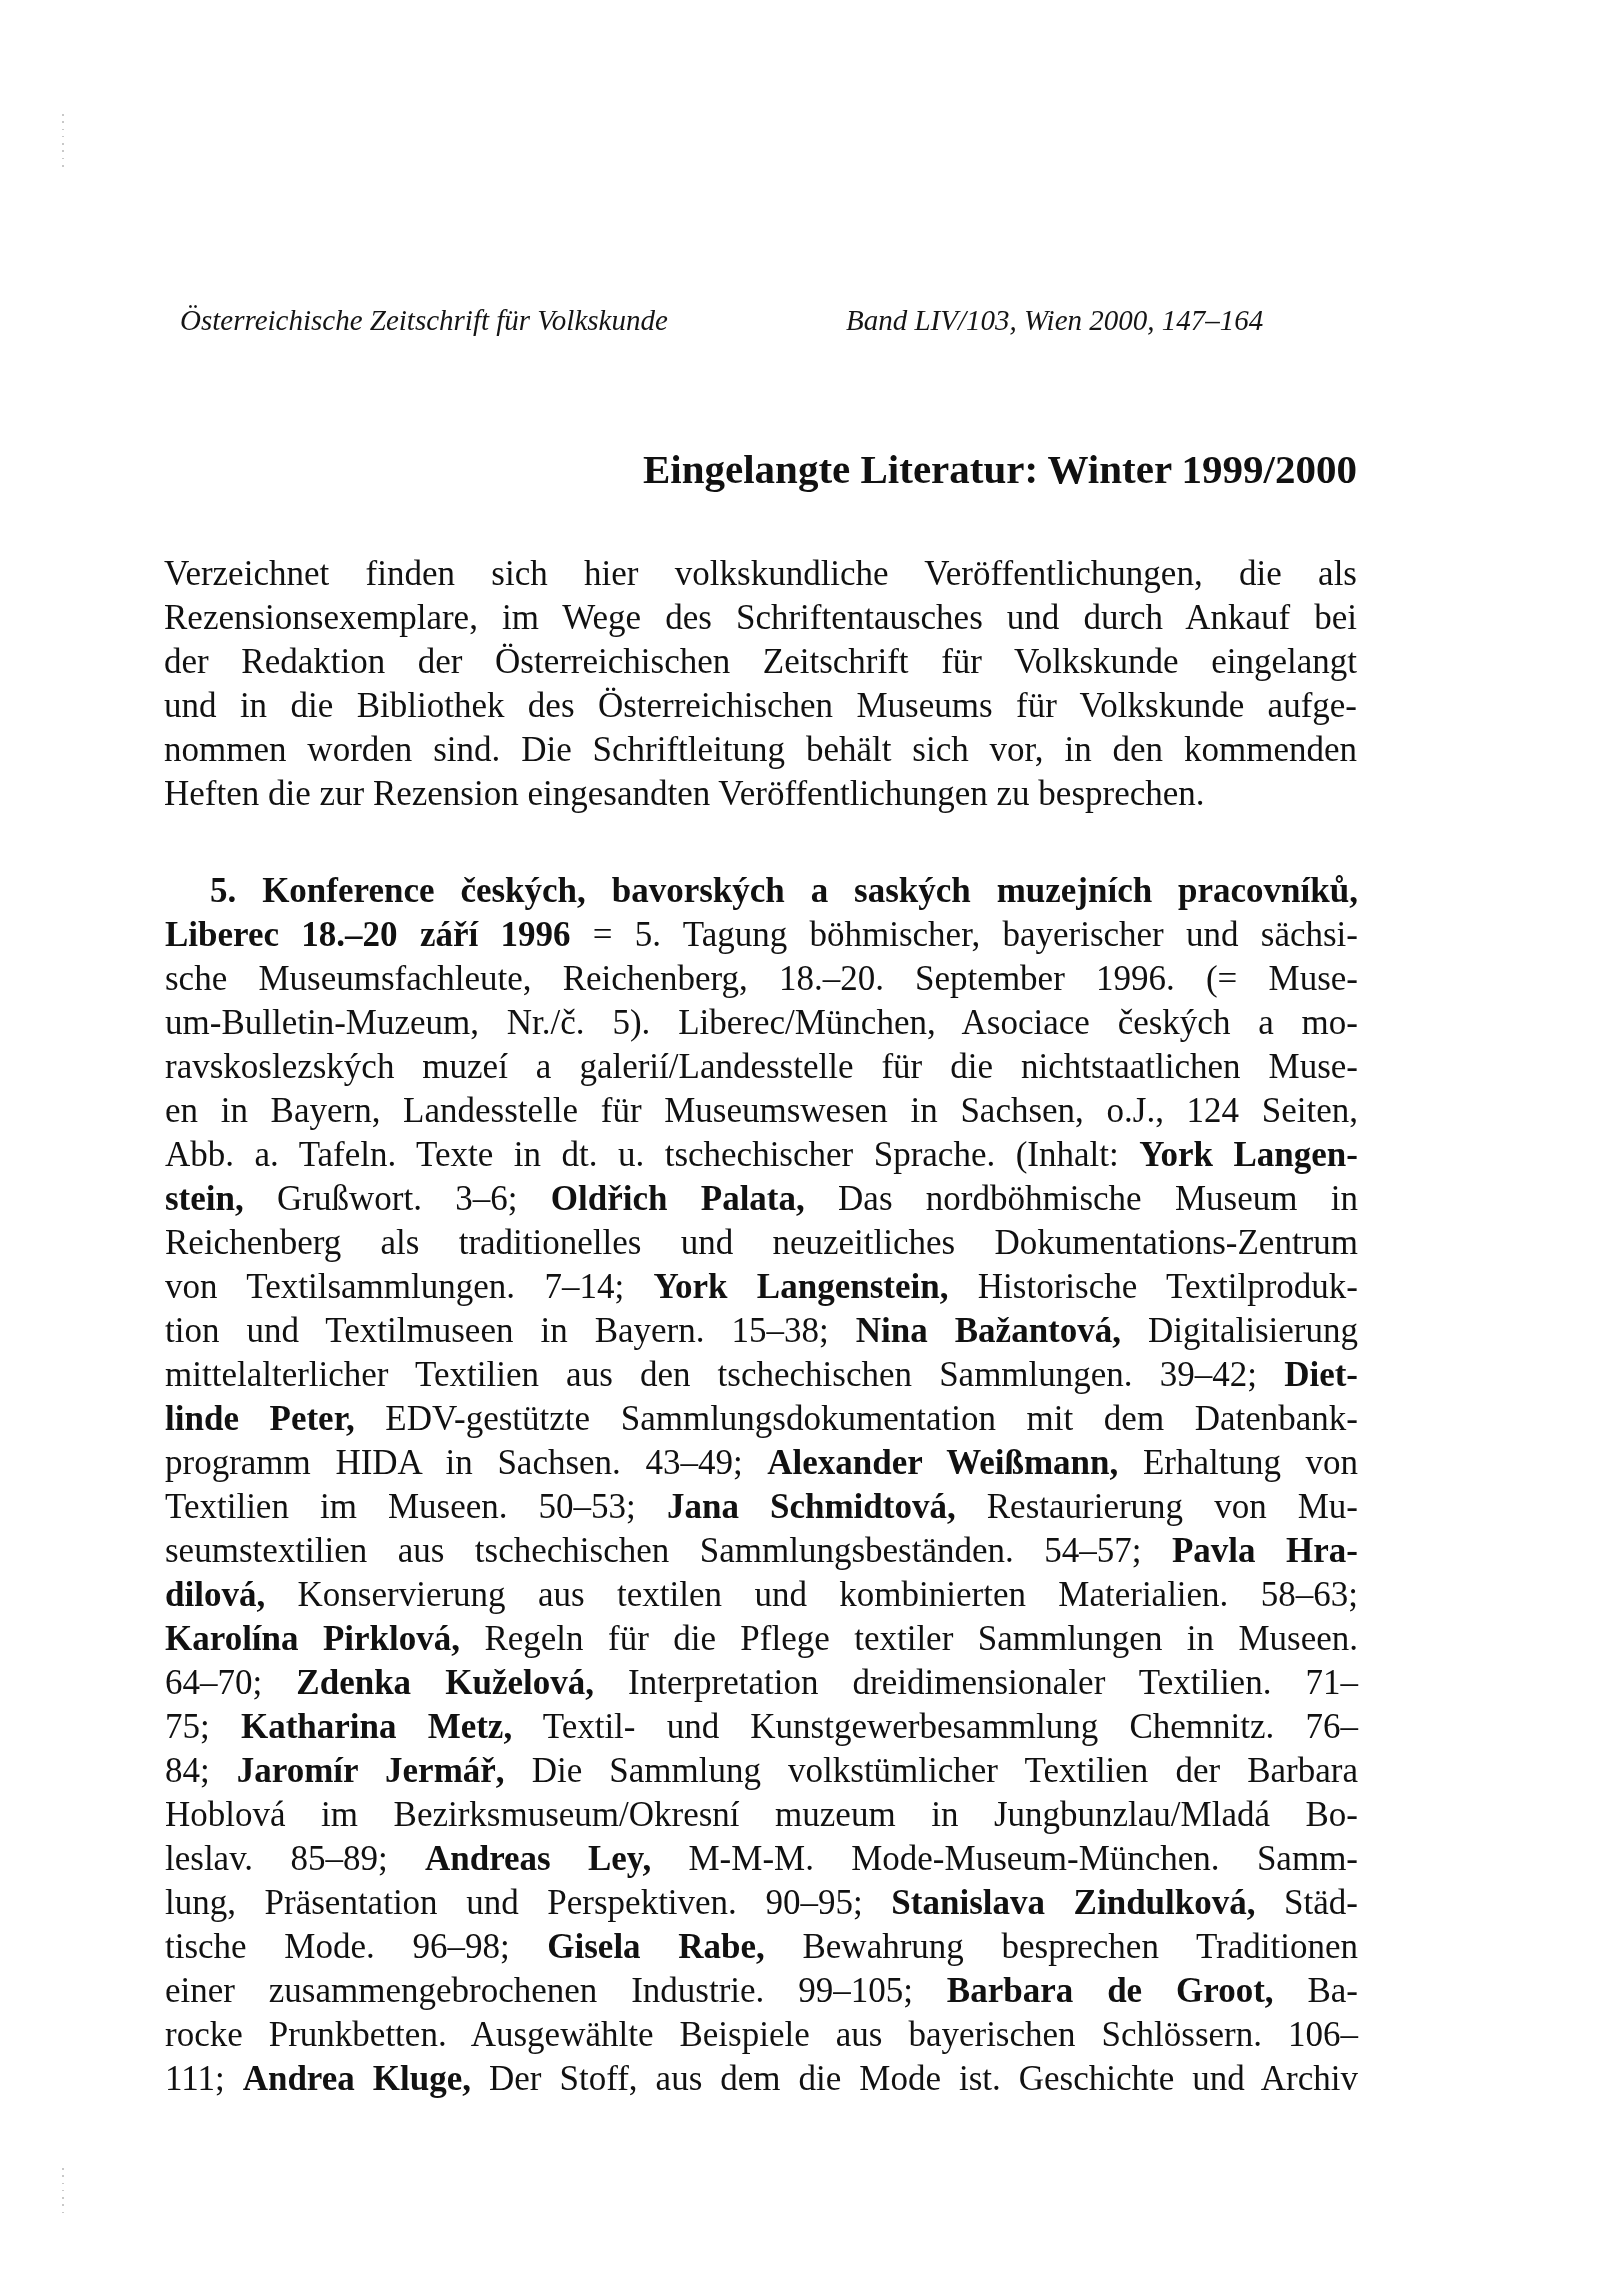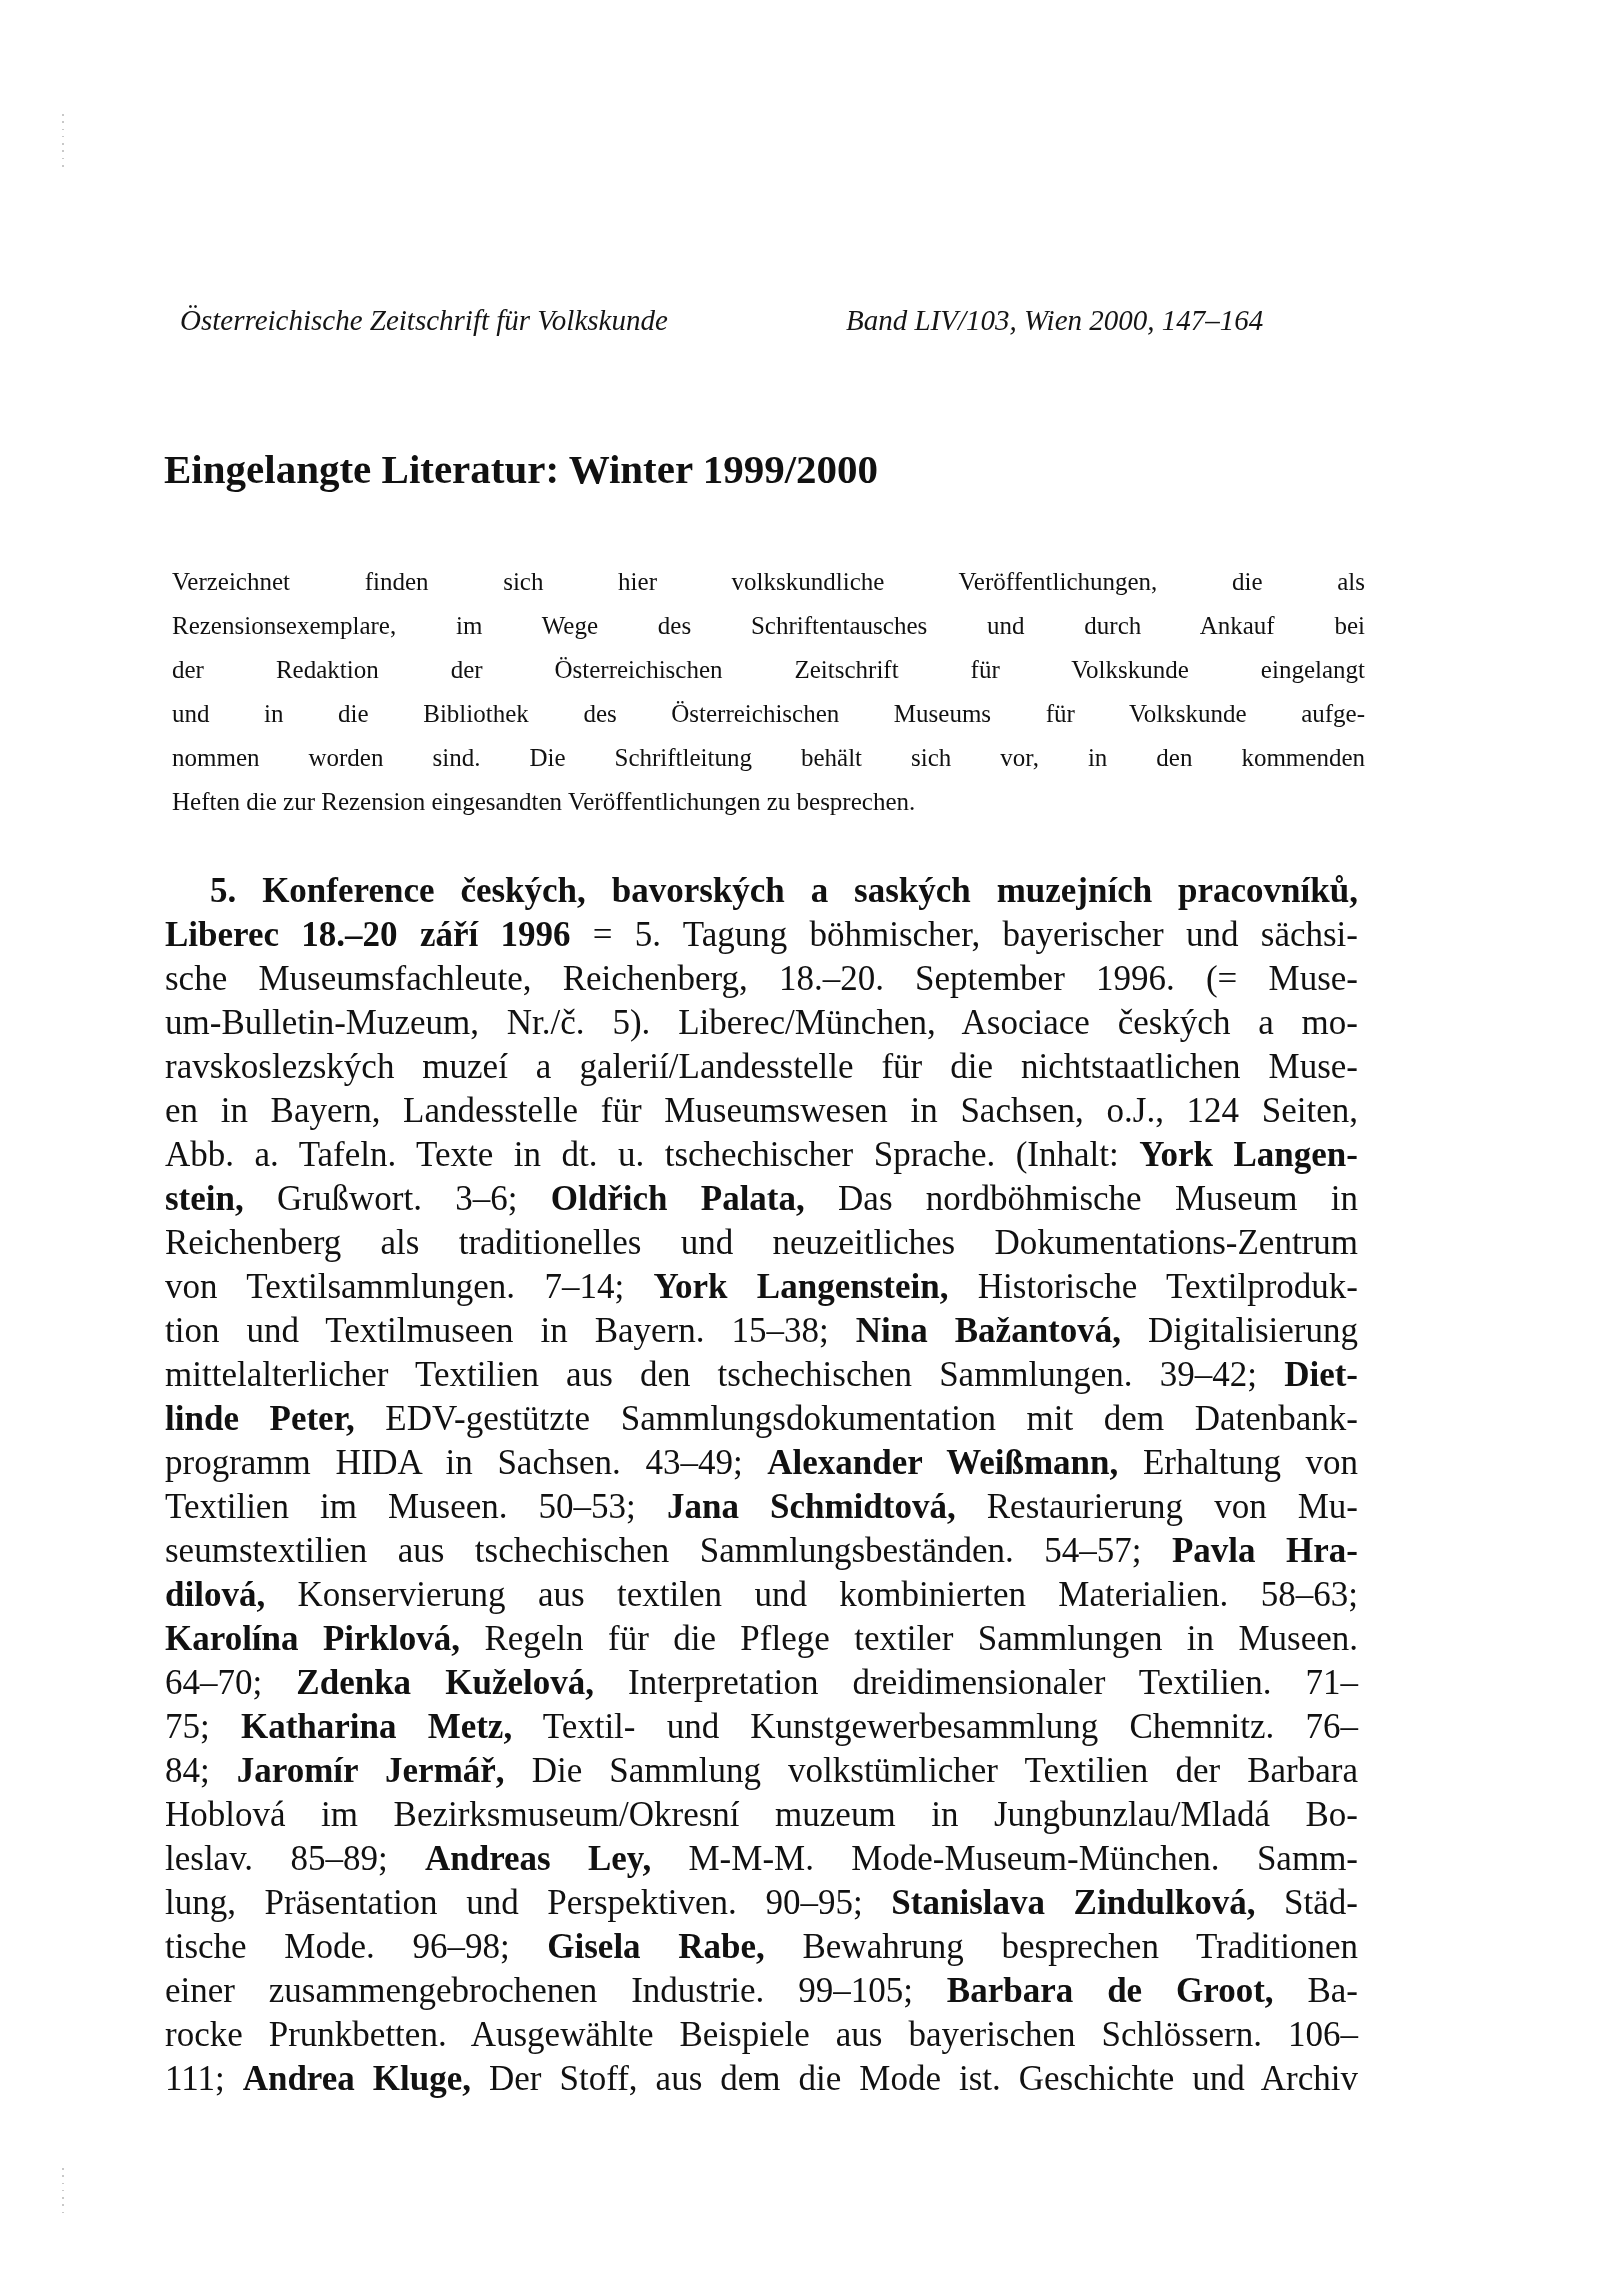--- a/index.html
+++ b/index.html
@@ -38,36 +38,36 @@
   }
   .running-head .volume {
     position: absolute;
     left: 682px;
   }
   .title {
     position: absolute;
     top: 445px;
     left: 0;
     width: 1193px;
-    text-align: left;
+    text-align: right;
     font-weight: bold;
     font-size: 41px;
     line-height: 49px;
     margin: 0;
     white-space: nowrap;
   }
   .intro {
     position: absolute;
     top: 552px;
     left: 0;
     width: 1193px;
-    font-size: 25px;
+    font-size: 35px;
     line-height: 44px;
     text-align: justify;
-    margin: 8px;
+    margin: 0;
     hyphens: none;
   }
   .entry {
     position: absolute;
     top: 868px;
     left: 0;
     width: 1193px;
     font-size: 35px;
     line-height: 44px;
     text-align: justify;

